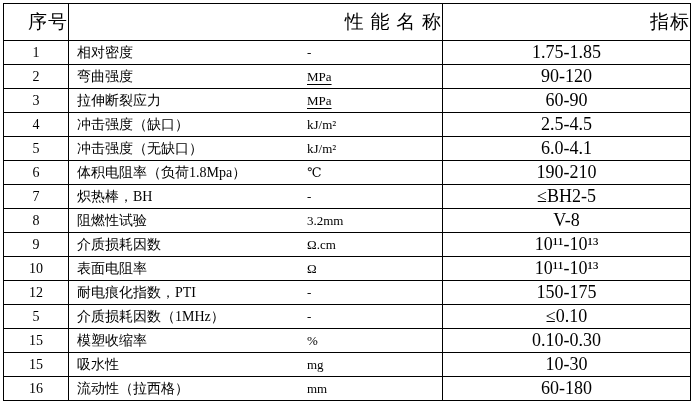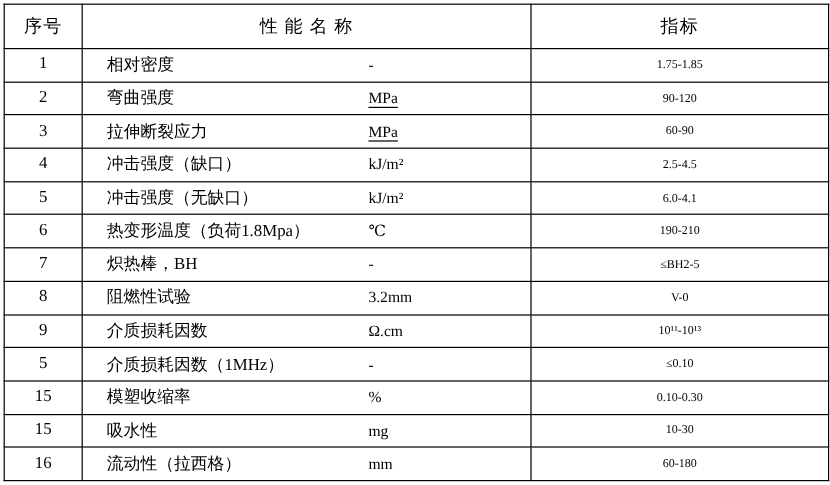--- a/index.html
+++ b/index.html
@@ -30,56 +30,56 @@
     font-weight: normal;
   }
   col.c-no    { width: 65px; }
   col.c-name  { width: 374px; }
   col.c-value { width: 248px; }
 
   tr.header-row { height: 37px; }
   tr.data-row   { height: 21.2px; }
 
   th.h-cell {
-    text-align: center;
-    font-size: 15px;
+    text-align: right;
+    font-size: 19px;
     letter-spacing: 1px;
   }
   td.serial-cell {
     text-align: center;
     font-size: 14px;
   }
   td.name-cell {
     position: relative;
     font-size: 14px;
   }
   .property-name {
     position: absolute;
-    left: 20px;
+    left: 8px;
     top: 50%;
     transform: translateY(-50%);
   }
   .unit-label {
     position: absolute;
     left: 238px;
     top: 50%;
     transform: translateY(-50%);
     font-size: 13px;
   }
   .unit-label.squiggle {
     text-decoration-line: underline;
     text-decoration-style: wavy;
     text-decoration-color: #e00000;
     text-decoration-thickness: 1px;
     text-underline-offset: 3px;
     text-decoration: underline;
   }
   td.value-cell {
     text-align: center;
-    font-size: 10px;
+    font-size: 18px;
   }
 </style>
 </head>
 <body>
 
 <div class="page">
   <table class="spec">
     <colgroup>
       <col class="c-no">
       <col class="c-name">
@@ -134,55 +134,71 @@
     <td class="name-cell">
       <span class="property-name">冲击强度（无缺口）</span>
       <span class="unit-label">kJ/m²</span>
     </td>
     <td class="value-cell">6.0-4.1</td>
   </tr>
 
   <tr class="data-row">
     <td class="serial-cell">6</td>
     <td class="name-cell">
-      <span class="property-name">热变形温度（负荷1.8Mpa）</span>
+      <span class="property-name">体积电阻率（负荷1.8Mpa）</span>
       <span class="unit-label">℃</span>
     </td>
     <td class="value-cell">190-210</td>
   </tr>
 
   <tr class="data-row">
     <td class="serial-cell">7</td>
     <td class="name-cell">
       <span class="property-name">炽热棒，BH</span>
       <span class="unit-label">-</span>
     </td>
     <td class="value-cell">≤BH2-5</td>
   </tr>
 
   <tr class="data-row">
     <td class="serial-cell">8</td>
     <td class="name-cell">
       <span class="property-name">阻燃性试验</span>
       <span class="unit-label">3.2mm</span>
     </td>
-    <td class="value-cell">V-0</td>
+    <td class="value-cell">V-8</td>
   </tr>
 
   <tr class="data-row">
     <td class="serial-cell">9</td>
     <td class="name-cell">
       <span class="property-name">介质损耗因数</span>
       <span class="unit-label">Ω.cm</span>
     </td>
     <td class="value-cell">10¹¹-10¹³</td>
   </tr>
 
-
-
+  <tr class="data-row">
+    <td class="serial-cell">10</td>
+    <td class="name-cell">
+      <span class="property-name">表面电阻率</span>
+      <span class="unit-label">Ω</span>
+    </td>
+    <td class="value-cell">10¹¹-10¹³</td>
+  </tr>
+
+
+  <tr class="data-row">
+    <td class="serial-cell">12</td>
+    <td class="name-cell">
+      <span class="property-name">耐电痕化指数，PTI</span>
+      <span class="unit-label">-</span>
+    </td>
+    <td class="value-cell">150-175</td>
+  </tr>
 
   <tr class="data-row">
     <td class="serial-cell">5</td>
     <td class="name-cell">
       <span class="property-name">介质损耗因数（1MHz）</span>
       <span class="unit-label">-</span>
     </td>
     <td class="value-cell">≤0.10</td>
   </tr>
 

